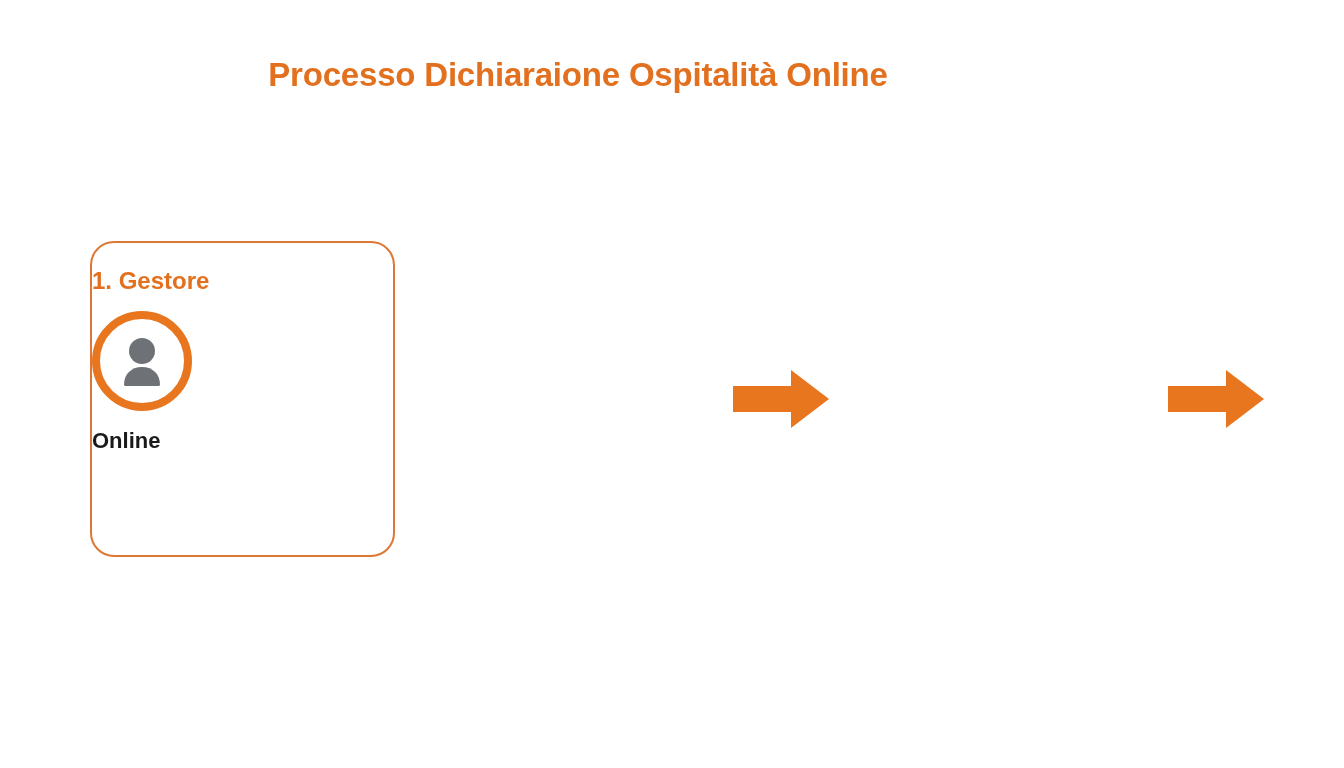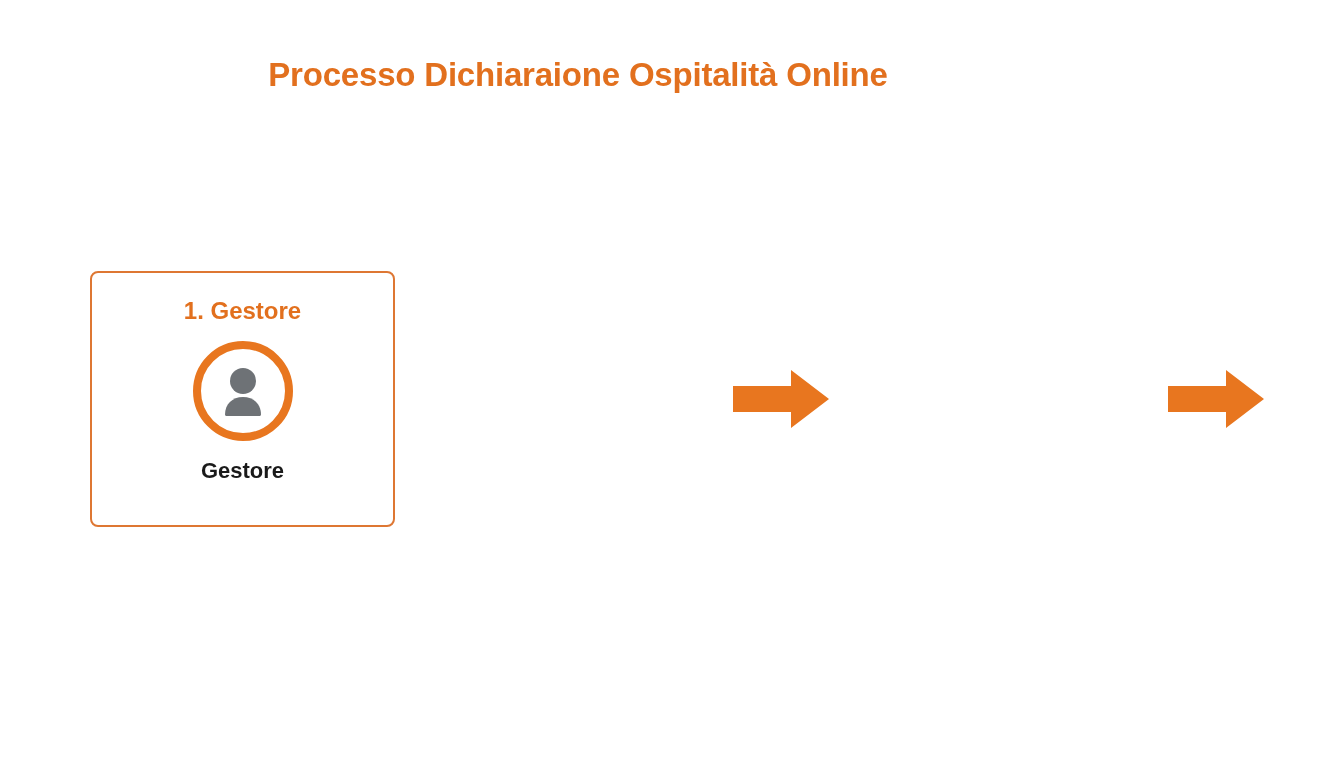--- a/index.html
+++ b/index.html
@@ -46,27 +46,26 @@
     height: 262px;
     display: flex;
     flex-direction: row;
     align-items: center;
     justify-content: space-between;
   }
 
   .card {
     box-sizing: border-box;
     width: 305px;
-    height: 256px;
+    height: 316px;
     border: 2px solid #DE7733;
-    border-radius: 8px;
+    border-radius: 24px;
     background: #ffffff;
     display: flex;
     flex-direction: column;
-    align-items: center;
     position: relative;
     flex: 0 0 auto;
   }
 
   .card-step {
     margin-top: 25px;
     font-size: 24px;
     font-weight: bold;
     color: #E2701E;
     white-space: nowrap;
@@ -122,21 +121,21 @@
 
       <div class="icon-ring">
         <span>
           <svg width="62" height="62" viewBox="0 0 62 62" aria-hidden="true">
             <circle cx="31" cy="21" r="13" fill="#6E7276"></circle>
             <path d="M31 37c-11 0-18 7.5-18 17.5 0 0.8 0.6 1.5 1.5 1.5h33c0.9 0 1.5-0.7 1.5-1.5C49 44.5 42 37 31 37z" fill="#6E7276"></path>
           </svg>
         </span>
       </div>
 
-      <div class="card-label">Gestore</div>
+      <div class="card-label">Online</div>
     </div>
 
     <div class="arrow">
       <span>
         <svg width="96" height="58" viewBox="0 0 96 58" aria-hidden="true">
           <polygon points="0,16 58,16 58,0 96,29 58,58 58,42 0,42" fill="#E8761F"></polygon>
         </svg>
       </span>
     </div>
 

